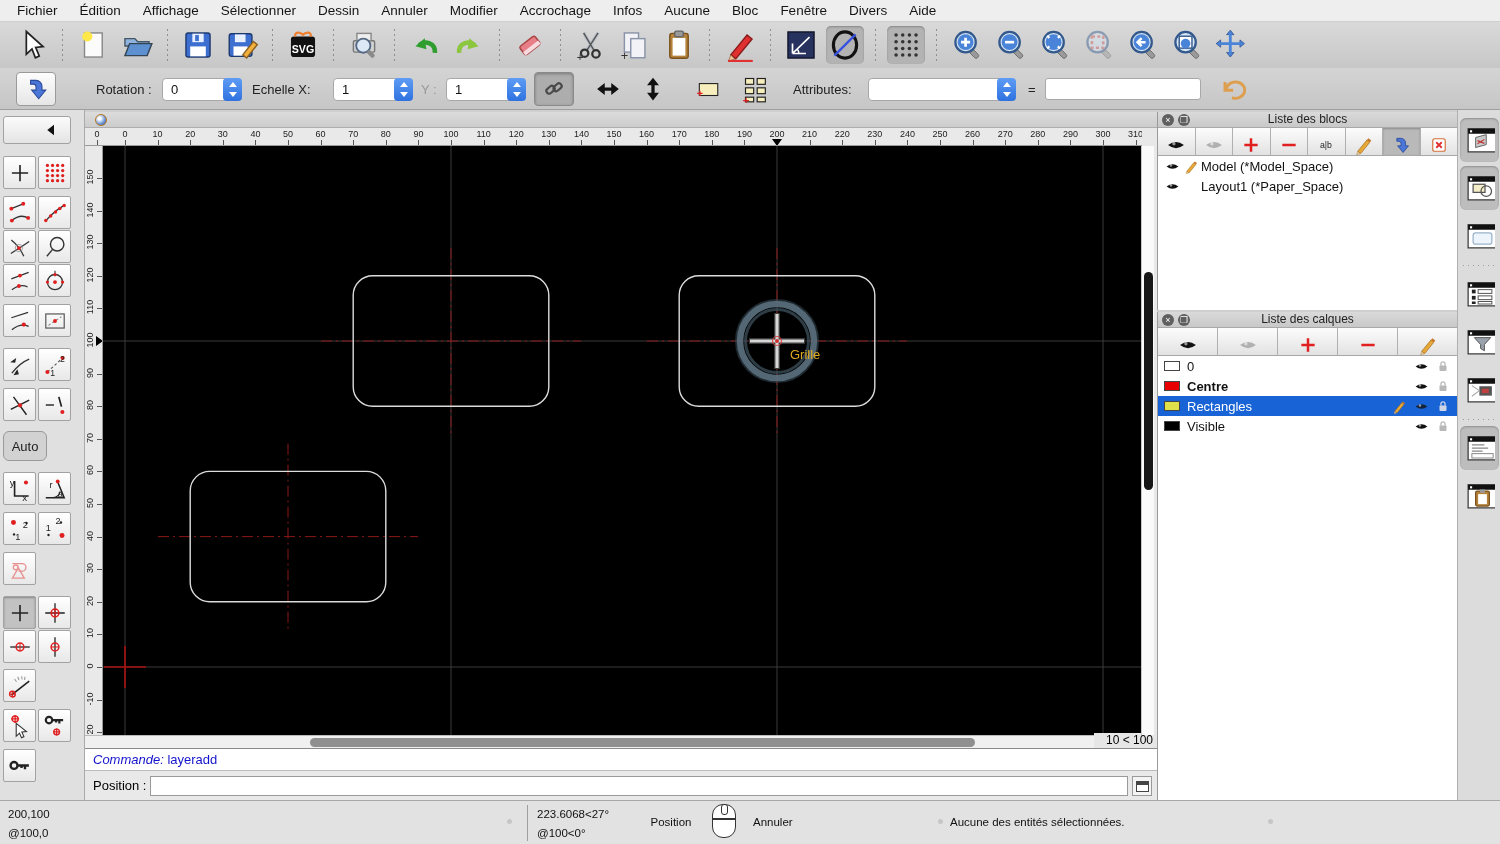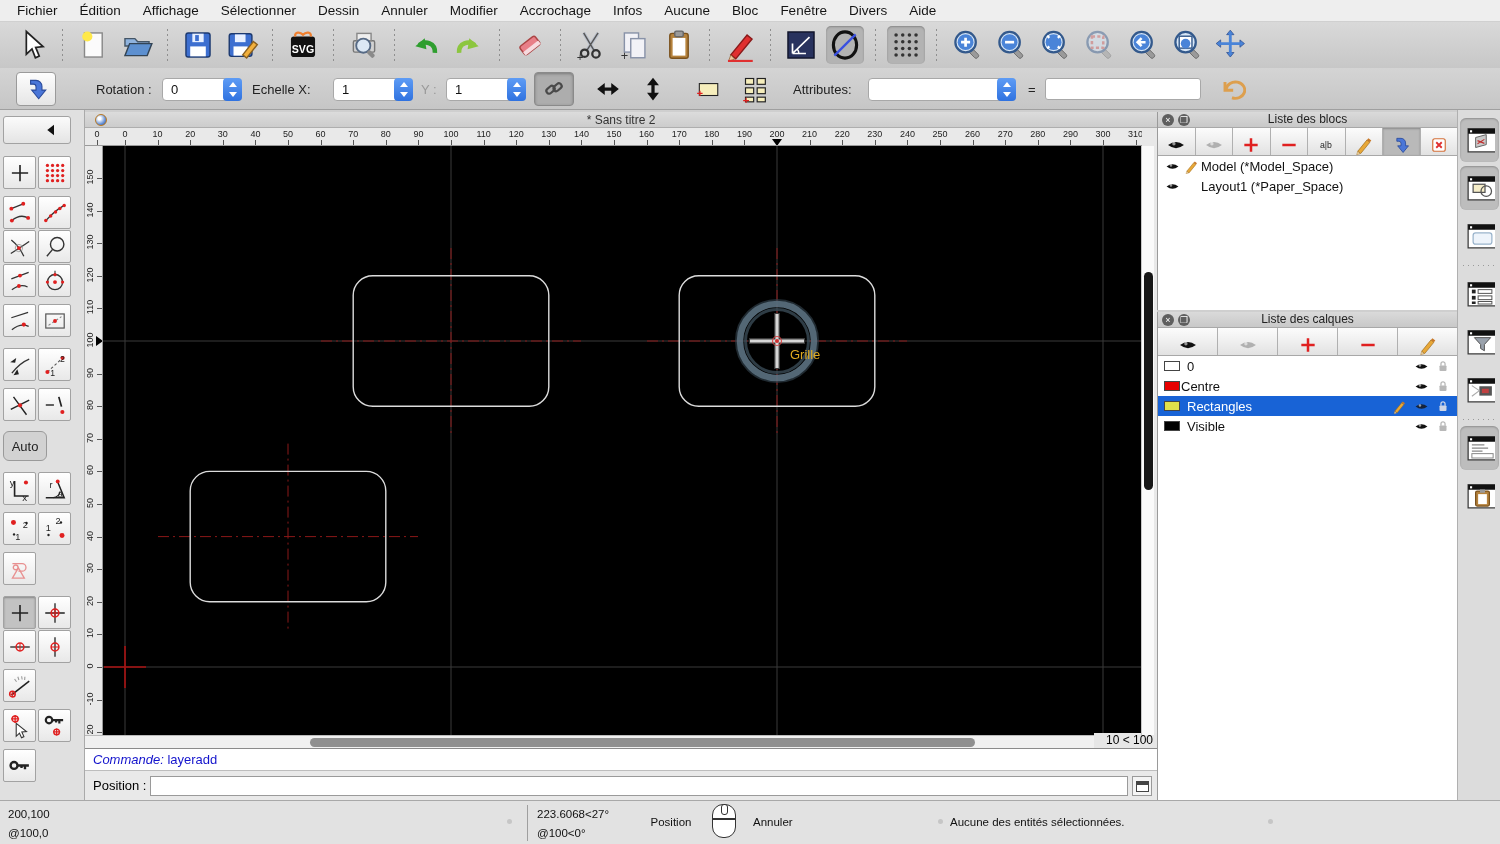--- a/index.html
+++ b/index.html
@@ -608,21 +608,20 @@
       <svg width="26" height="26" viewBox="0 0 24 24">
         <circle cx="6.5" cy="11.5" r="3.2" fill="none" stroke="#222" stroke-width="2.2"></circle>
         <path d="M9.7 11.5 h10.5 m-3.6 0 v3.4 m-3.2 -3.4 v2.4" stroke="#222" stroke-width="2.2"></path>
       </svg>
     </div>
   </div>
 
 <div id="canvaswin">
   <div id="cv-titlebar">
     <div id="cv-icon"></div>
-    <div id="cv-title">* Sans titre 2</div>
   </div>
   <div id="hruler">
       <span class="hr-label" style="left:12px;">0</span>
       <div class="hr-tick" style="left:12px;"></div>
       <span class="hr-label" style="left:40px;">0</span>
       <div class="hr-tick" style="left:40px;"></div>
       <span class="hr-label" style="left:72.6px;">10</span>
       <div class="hr-tick" style="left:72.6px;"></div>
       <span class="hr-label" style="left:105.19999999999999px;">20</span>
       <div class="hr-tick" style="left:105.19999999999999px;"></div>
@@ -918,21 +917,21 @@
         </span>
      <span class="rowicon" style="width:22px; margin-right:3px;">
           <svg width="14" height="14" viewBox="0 0 24 24">
             <path d="M8.5 11.5 v-3.2 a3.5 3.5 0 0 1 7 0 v3.2" fill="none" stroke="#b8b8b8" stroke-width="2.2"></path>
             <rect x="6" y="11" width="12" height="9.5" rx="1.6" fill="#b8b8b8"></rect>
           </svg>
         </span>
    </div>
       <div class="prow">
      <span class="swatch" style="background:#e80000;"></span>
-     <span style="margin-left:1px; flex:1;">Centre</span>
+     <span style="margin-left:7px; flex:1;font-weight:bold;">Centre</span>
 
      <span class="rowicon" style="width:22px;">
           <svg width="15" height="15" viewBox="0 0 24 24">
             <path d="M2.5 12 Q12 4.5 21.5 12 Q12 19.5 2.5 12 Z" fill="#111"></path>
             <circle cx="9.5" cy="10.5" r="2" fill="#fff" opacity=".55"></circle>
           </svg>
         </span>
      <span class="rowicon" style="width:22px; margin-right:3px;">
           <svg width="14" height="14" viewBox="0 0 24 24">
             <path d="M8.5 11.5 v-3.2 a3.5 3.5 0 0 1 7 0 v3.2" fill="none" stroke="#b8b8b8" stroke-width="2.2"></path>

